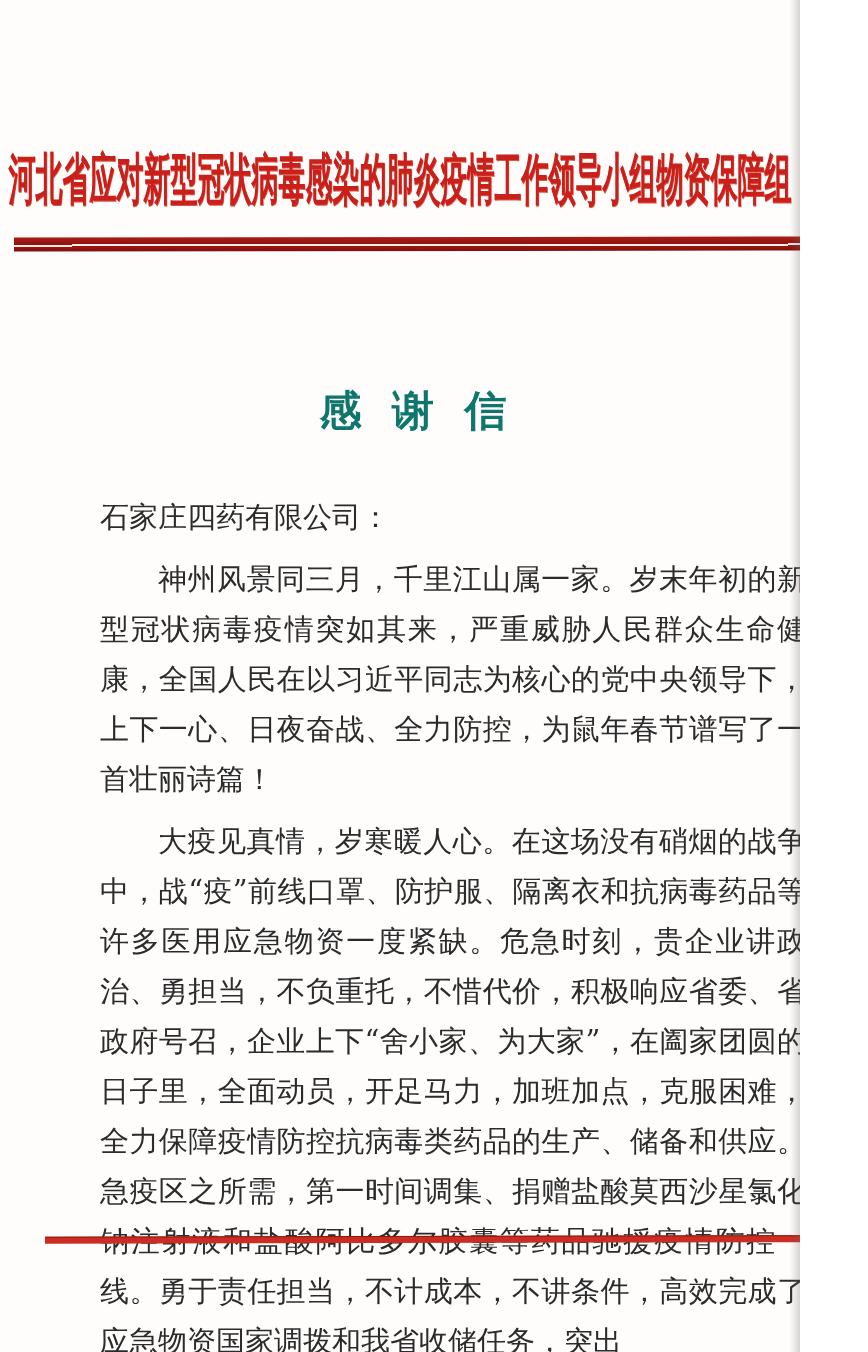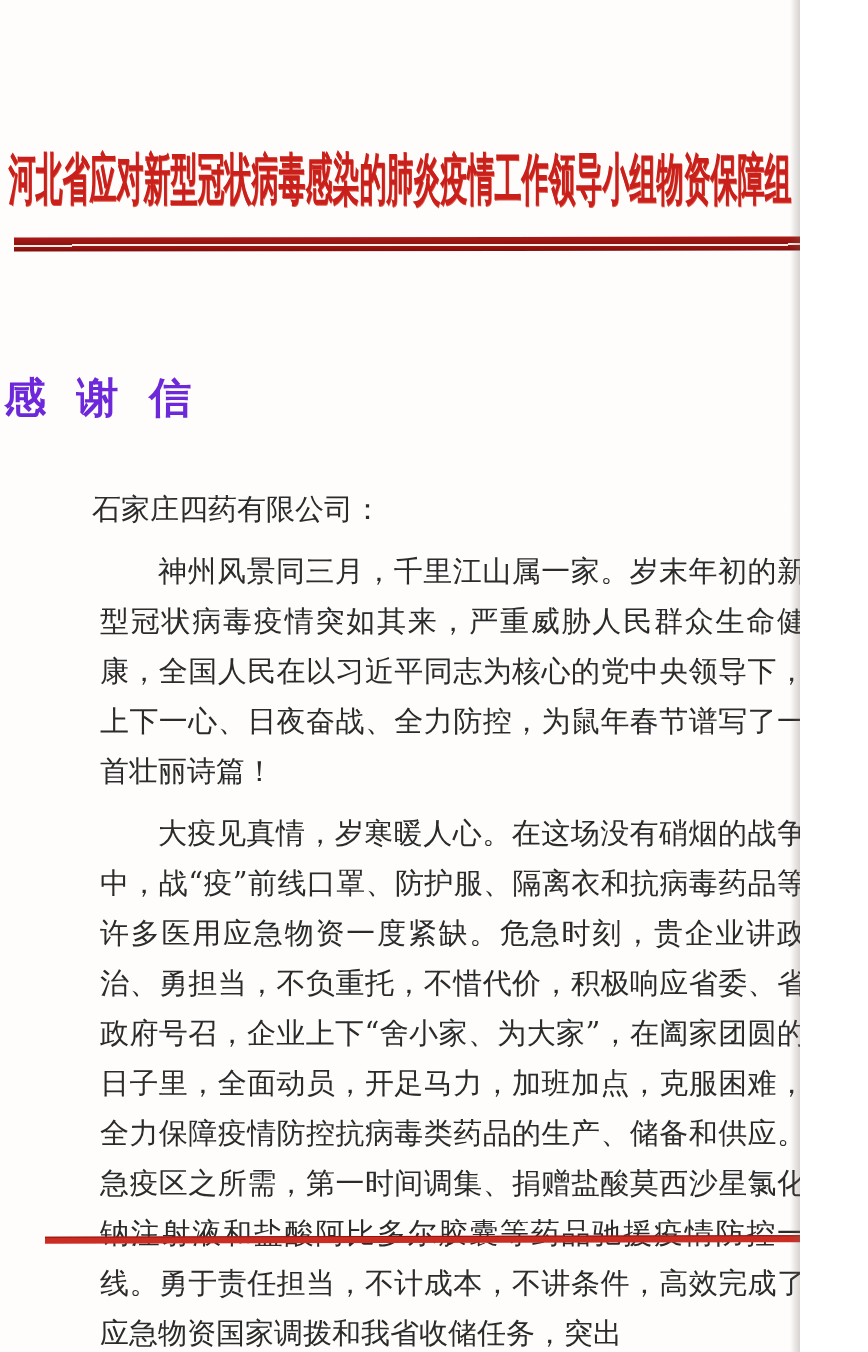--- a/index.html
+++ b/index.html
@@ -40,36 +40,37 @@
       #f6ece8 7px, #f6ece8 9px,
       #a01511 9px, #7d100c 14px
     );
     transform: rotate(-0.08deg);
   }
   .title {
     position: absolute;
     top: 366px;
     left: 0;
     width: 100%;
-    margin: 4px;
+    margin: 17px;
+    text-align: center;
     font-size: 42px;
     font-weight: bold;
-    color: #6d28d9;
+    color: #0f766e;
     letter-spacing: 8px;
   }
   .letter-body {
     position: absolute;
     top: 480px;
     left: 88px;
     width: 730px;
     color: #2b2b2b;
     font-size: 29px;
     line-height: 50px;
   }
-  .salutation { margin: 4px; }
+  .salutation { margin: 12px; }
   .para {
     margin: 12px;
     text-indent: 2em;
     text-align: justify;
     text-justify: inter-ideograph;
   }
   
   .bottom-rule {
     position: absolute;
     top: 1236px;

